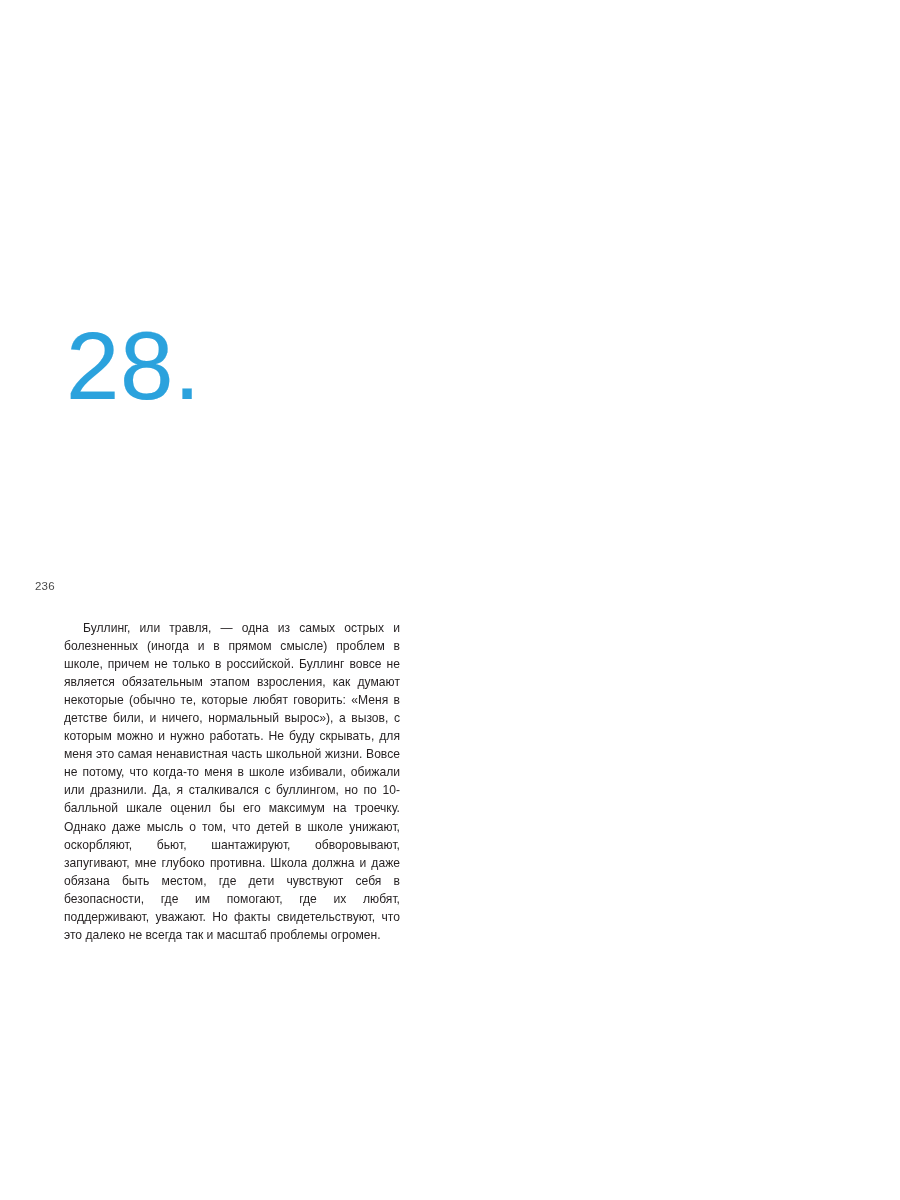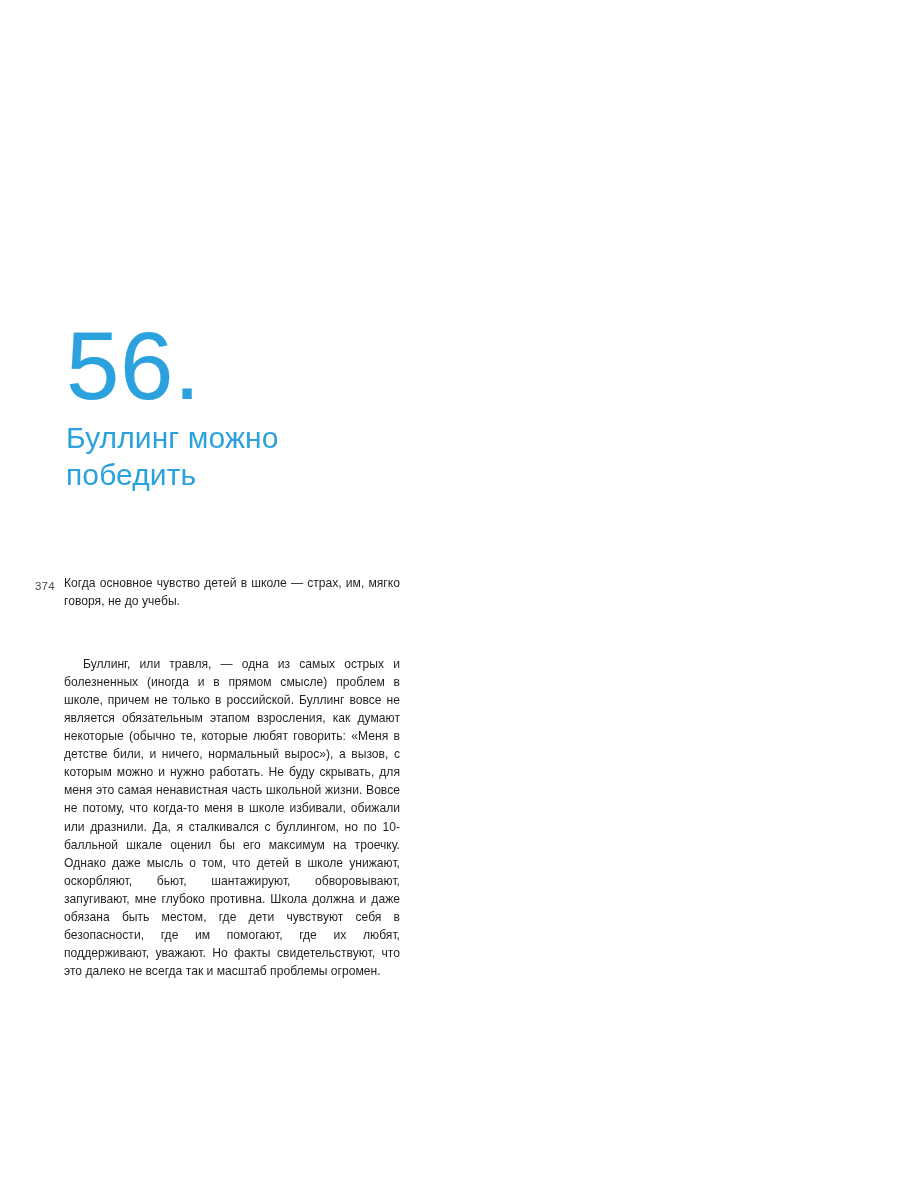--- a/index.html
+++ b/index.html
@@ -105,28 +105,26 @@
   }
 </style>
 </head>
 <body>
 
 <div class="page-spread">
 
   <div class="page-left">
 
     <div class="chapter-block">
-      <div class="chapter-number">56.</div>
-      <h1 class="chapter-title">Буллинг можно победить</h1>
+      <div class="chapter-number">28.</div>
     </div>
 
-    <div class="folio folio-left">374</div>
+    <div class="folio folio-left">236</div>
 
     <div class="col-left">
-      <p class="body">Когда основное чувство детей в школе — страх, им, мягко говоря, не до учебы.</p>
       <p class="body indent">Буллинг, или травля, — одна из самых острых и болезненных (иногда и в прямом смысле) проблем в школе, причем не только в российской. Буллинг вовсе не является обязательным этапом взросления, как думают некоторые (обычно те, которые любят говорить: «Меня в детстве били, и ничего, нормальный вырос»), а вызов, с которым можно и нужно работать. Не буду скрывать, для меня это самая ненавистная часть школьной жизни. Вовсе не потому, что когда-то меня в школе избивали, обижали или дразнили. Да, я сталкивался с буллингом, но по 10-балльной шкале оценил бы его максимум на троечку. Однако даже мысль о том, что детей в школе унижают, оскорбляют, бьют, шантажируют, обворовывают, запугивают, мне глубоко противна. Школа должна и даже обязана быть местом, где дети чувствуют себя в безопасности, где им помогают, где их любят, поддерживают, уважают. Но факты свидетельствуют, что это далеко не всегда так и масштаб проблемы огромен.</p>
     </div>
 
   </div>
 
   <div class="page-right">
 
     
 
     

